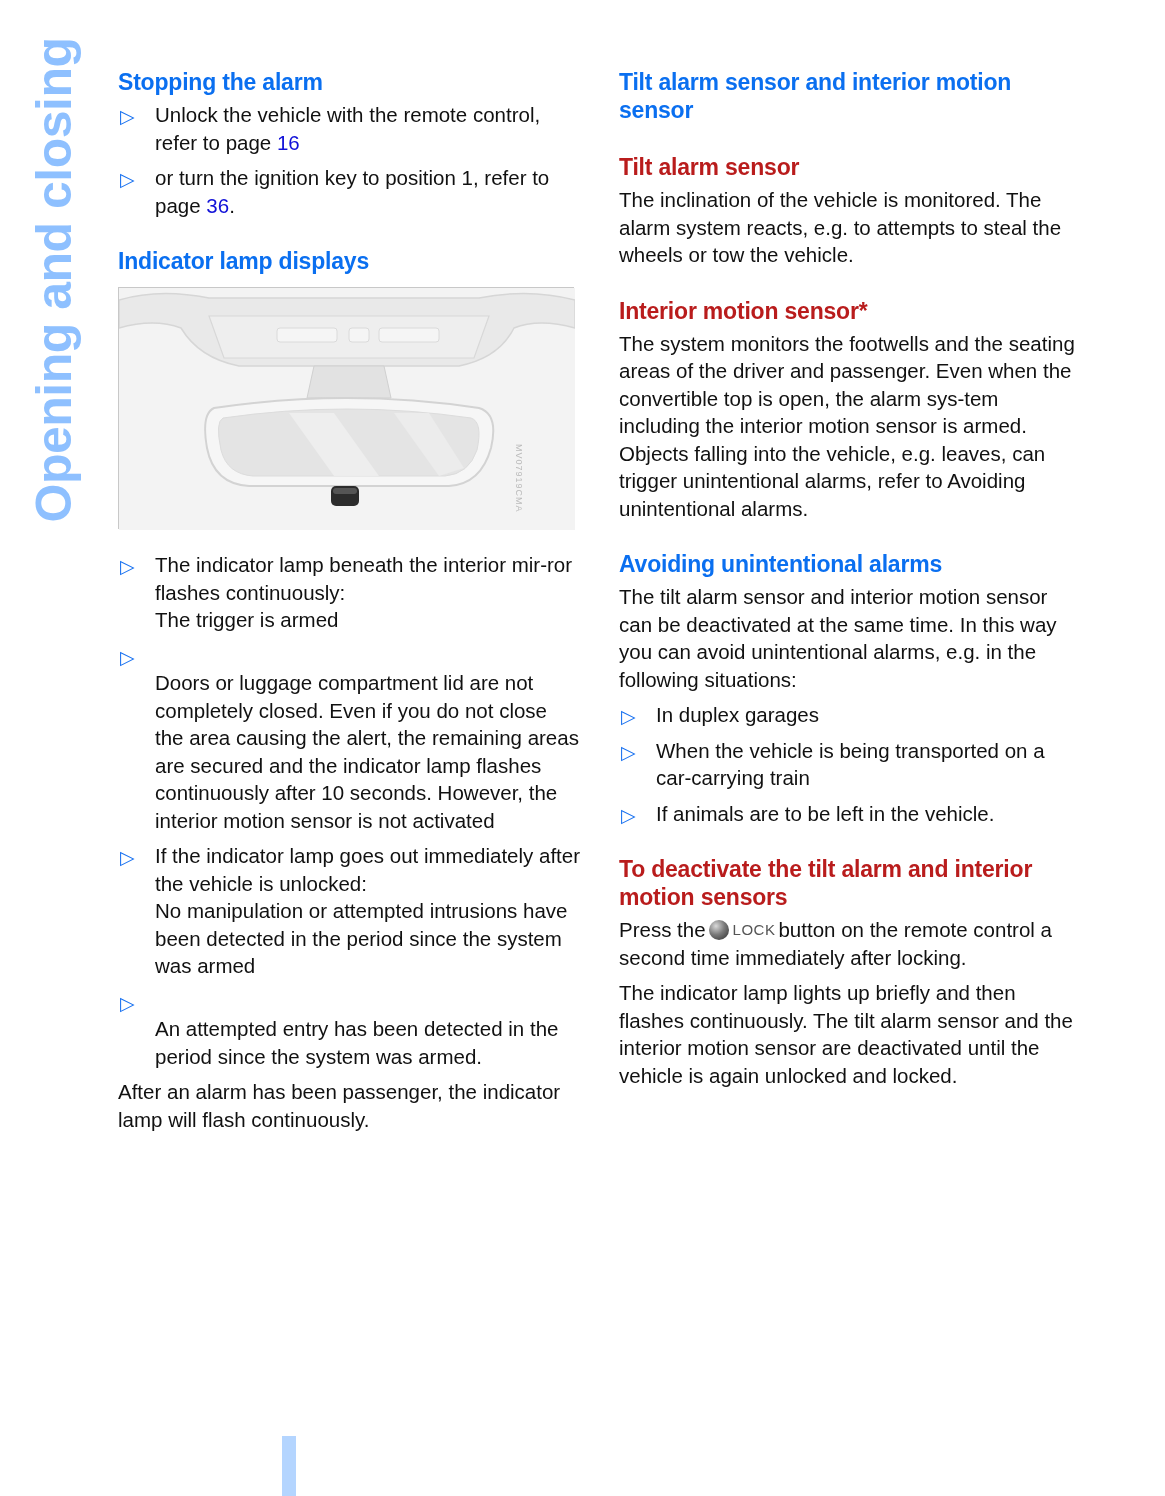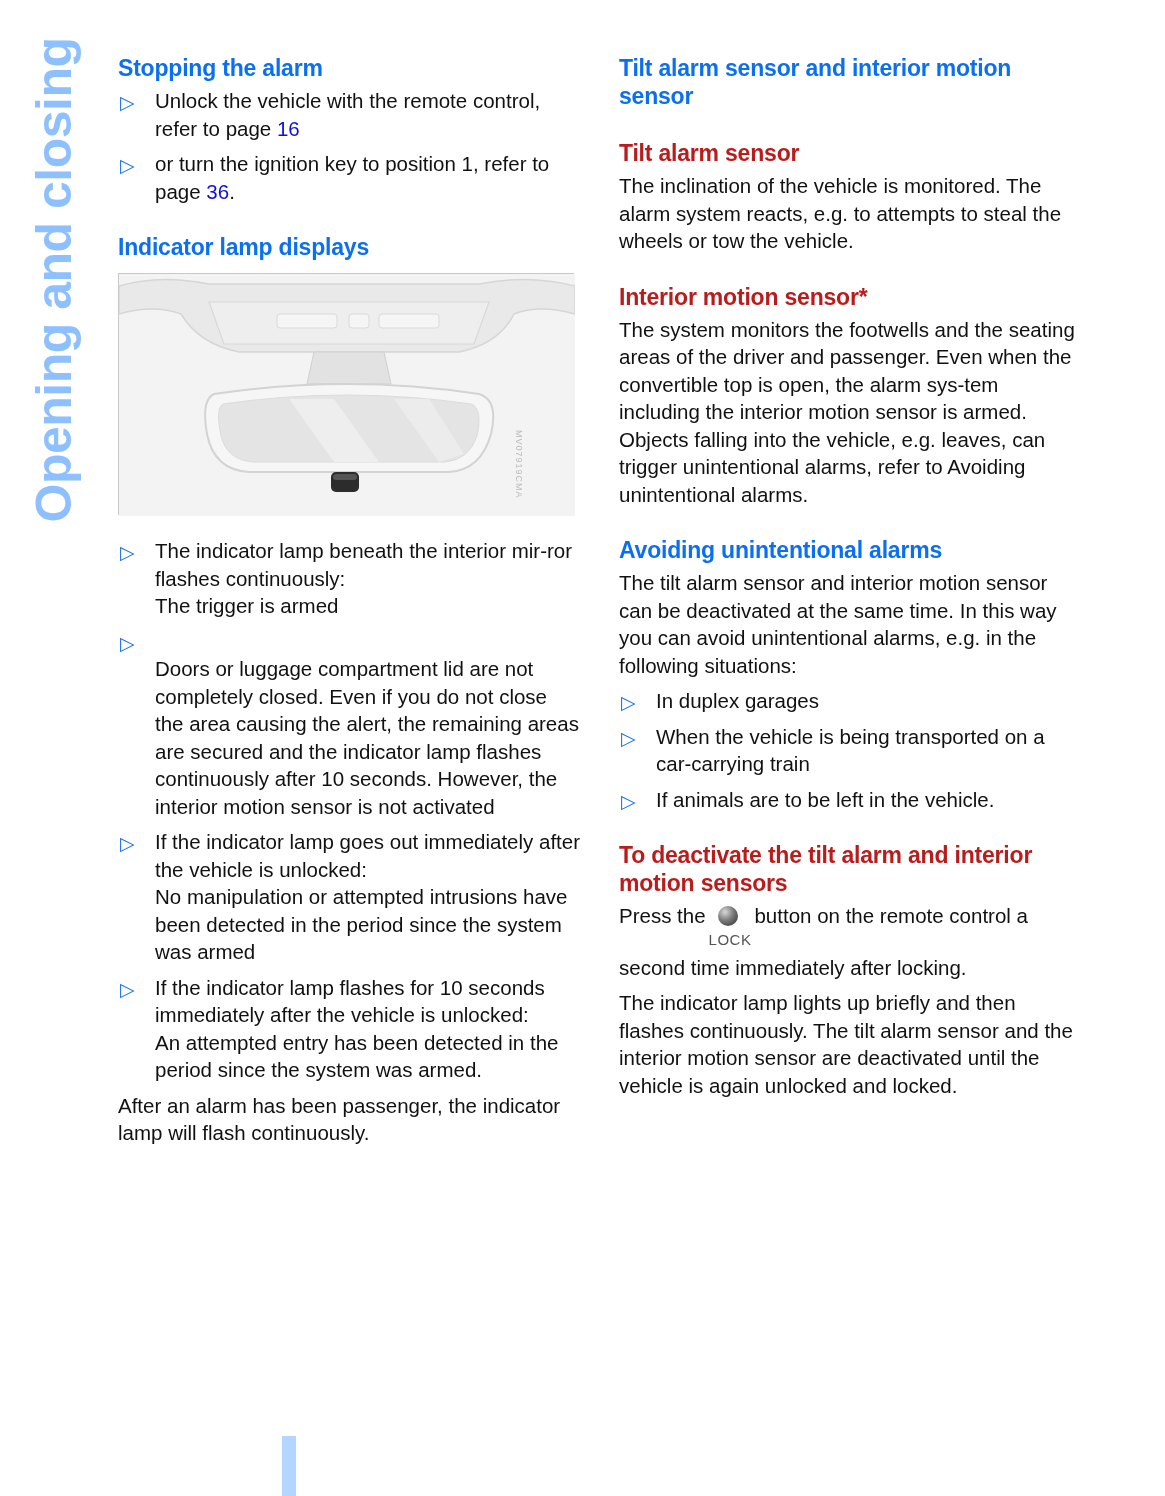--- a/index.html
+++ b/index.html
@@ -10,21 +10,21 @@
   .side-tab {
     position: absolute; left: 18px; top: 50px; width: 72px; height: 460px;
   }
   .side-tab span {
     position: absolute; left: 50%; top: 50%;
     transform: translate(-50%, -50%) rotate(-90deg);
     white-space: nowrap;
     font-weight: bold; font-size: 50px; letter-spacing: -0.5px;
     color: #8ec0ff;
   }
-  .col { position: absolute; top: 54px; width: 462px; }
+  .col { position: absolute; top: 68px; width: 462px; }
   .col-left { left: 118px; }
   .col-right { left: 607px; width: 460px; margin-left: 12px; }
 
   .h1 { color: #0a6ff0; font-weight: bold; font-size: 23px; line-height: 28px; margin: 0 0 5px 0; letter-spacing: -0.2px; }
   .h2 { color: #b91c1c; font-weight: bold; font-size: 23px; line-height: 28px; margin: 0 0 5px 0; letter-spacing: -0.2px; }
   p.body { font-size: 20.5px; line-height: 27.5px; margin: 0 0 8px 0; }
   ul.bullets { list-style: none; margin: 0; padding: 0; }
   ul.bullets li { position: relative; padding-left: 37px; font-size: 20.5px; line-height: 27.5px; margin-bottom: 8px; }
   ul.bullets li .tri {
     position: absolute; left: 2px; top: 2px; color: #1a72f0; font-size: 19px;
@@ -37,21 +37,21 @@
     position: relative; width: 456px; height: 242px; margin: 12px 0 22px 0;
     border: 1px solid #c8c8c8; background: #f4f4f4; box-sizing: border-box;
   }
   .figure svg { position: absolute; left: 0; top: 0; }
   .fig-code {
     position: absolute; right: -20px; top: 156px;
     transform: rotate(90deg); transform-origin: left top;
     font-size: 9px; color: #bbbbbb; letter-spacing: 1px;
   }
 
-  .lock-inline { display: inline-flex; align-items: center; vertical-align: -3px; margin: 0 3px; flex-direction: column; }
+  .lock-inline { display: inline-flex; align-items: center; vertical-align: -3px; margin: 0 3px; }
   .lock-ball {
     width: 20px; height: 20px; border-radius: 50%;
     background: radial-gradient(circle at 35% 30%, #d9d9d9 0%, #7a7a7a 45%, #2a2a2a 100%);
     display: inline-block; margin-right: 4px;
   }
   .lock-word { font-size: 15px; letter-spacing: 0.5px; color: #555; font-variant: small-caps; }
 
   .page-number { position: absolute; left: 247px; top: 1501px; font-size: 21px; color: #ec4899; }
   .page-bar { position: absolute; left: 282px; top: 1436px; width: 14px; height: 60px; background: #b4d5ff; }
 </style>
@@ -114,21 +114,21 @@
       <br>
       <span>Doors or luggage compartment lid are not completely closed. Even if you do not close the area causing the alert, the remaining areas are secured and the indicator lamp flashes continuously after 10 seconds. However, the interior motion sensor is not activated</span>
     </li>
     <li>
       <span class="tri">▷</span>
       <span>If the indicator lamp goes out immediately after the vehicle is unlocked:</span><br>
       <span>No manipulation or attempted intrusions have been detected in the period since the system was armed</span>
     </li>
     <li>
       <span class="tri">▷</span>
-      <span>If the indicator lamp flashes for 10 seconds immediately after the vehicle is unlocked:</span><br>
+      <br>
       <span>An attempted entry has been detected in the period since the system was armed.</span>
     </li>
   </ul>
   <p class="body">After an alarm has been passenger, the indicator lamp will flash continuously.</p>
 </div>
 
 <div class="col col-right">
   <h2 class="h1">Tilt alarm sensor and interior motion sensor</h2>
   <div class="gap-m"></div>
 

